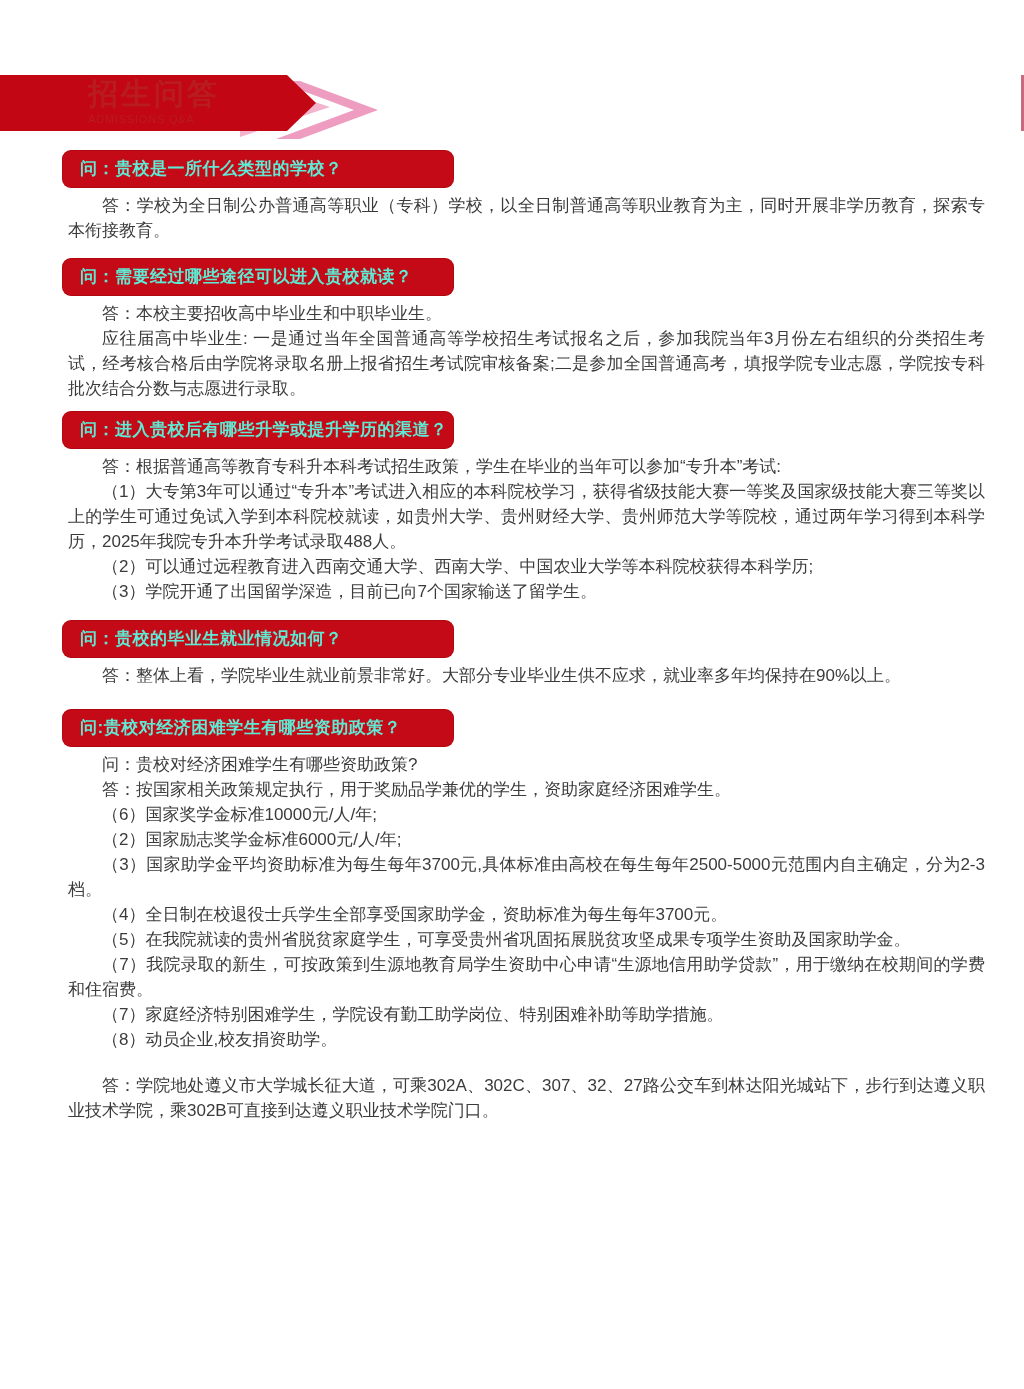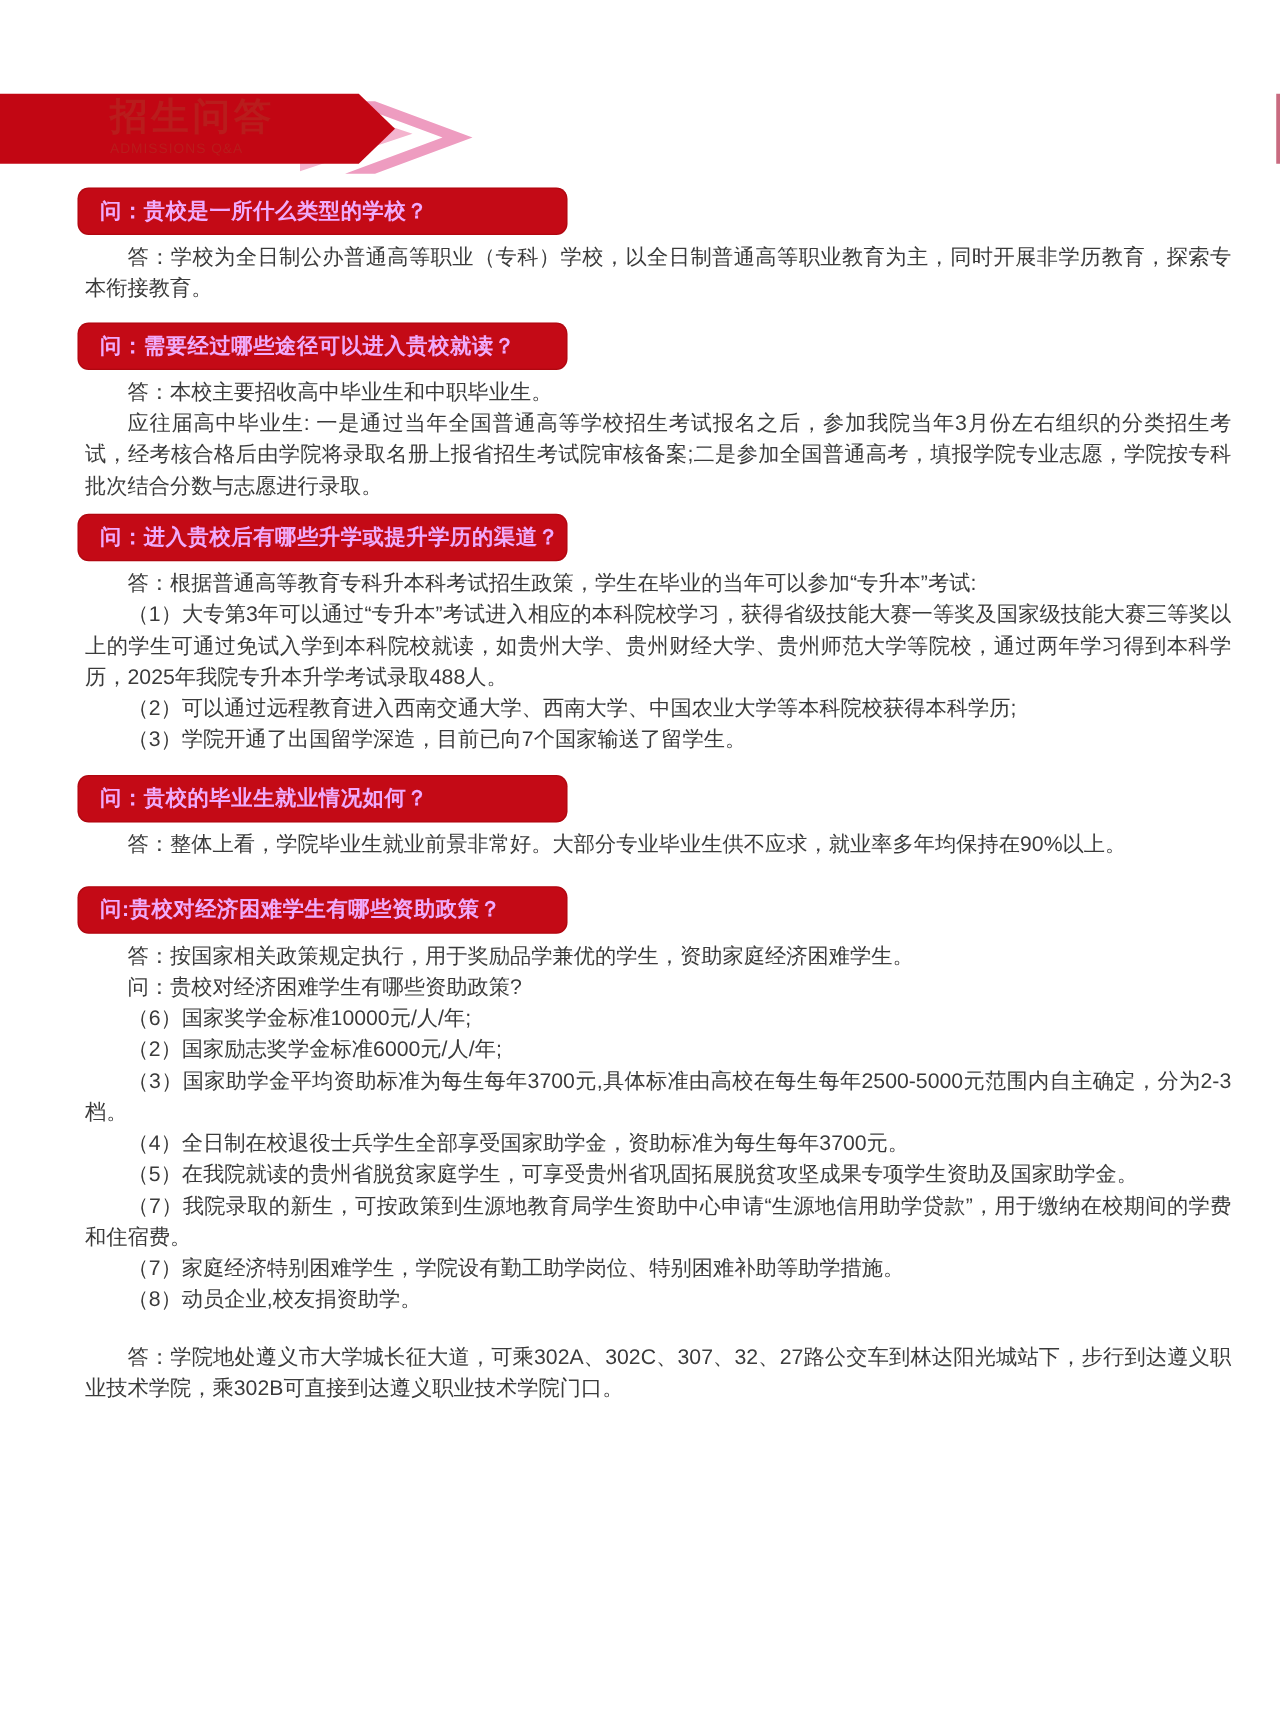--- a/index.html
+++ b/index.html
@@ -75,21 +75,21 @@
   .qa-section:nth-of-type(3){margin-top:10px;}
   .qa-section:nth-of-type(4){margin-top:16px;}
   .qa-section:nth-of-type(5){margin-top:21px;}
   .qa-section:nth-of-type(6){margin-top:21px;}
   .qa-section:nth-of-type(7){margin-top:26px;}
   .q-banner{
     width:392px;
     height:38px;
     background:var(--question-red);
     border-radius:9px;
-    color:#f0abfc;
+    color:#5eead4;
     font-size:17px;
     font-weight:bold;
     line-height:38px;
     padding-left:18px;
     letter-spacing:0.5px;
     box-shadow:inset 0 0 0 1px rgba(120,0,0,0.25);
     white-space:nowrap;
     overflow:hidden;
   }
   .answer{
@@ -165,22 +165,22 @@
           <p>答：整体上看，学院毕业生就业前景非常好。大部分专业毕业生供不应求，就业率多年均保持在90%以上。</p>
         </div>
   </section>
 
 
   <section class="qa-section">
     <div class="q-banner">
       <span>问:贵校对经济困难学生有哪些资助政策？</span>
     </div>
     <div class="answer">
+          <p>问：贵校对经济困难学生有哪些资助政策?</p>
           <p>答：按国家相关政策规定执行，用于奖励品学兼优的学生，资助家庭经济困难学生。</p>
-          <p>问：贵校对经济困难学生有哪些资助政策?</p>
           <p>（6）国家奖学金标准10000元/人/年;</p>
           <p>（2）国家励志奖学金标准6000元/人/年;</p>
           <p>（3）国家助学金平均资助标准为每生每年3700元,具体标准由高校在每生每年2500-5000元范围内自主确定，分为2-3档。</p>
           <p>（4）全日制在校退役士兵学生全部享受国家助学金，资助标准为每生每年3700元。</p>
           <p>（5）在我院就读的贵州省脱贫家庭学生，可享受贵州省巩固拓展脱贫攻坚成果专项学生资助及国家助学金。</p>
           <p>（7）我院录取的新生，可按政策到生源地教育局学生资助中心申请“生源地信用助学贷款”，用于缴纳在校期间的学费和住宿费。</p>
           <p>（7）家庭经济特别困难学生，学院设有勤工助学岗位、特别困难补助等助学措施。</p>
           <p>（8）动员企业,校友捐资助学。</p>
         </div>
   </section>

